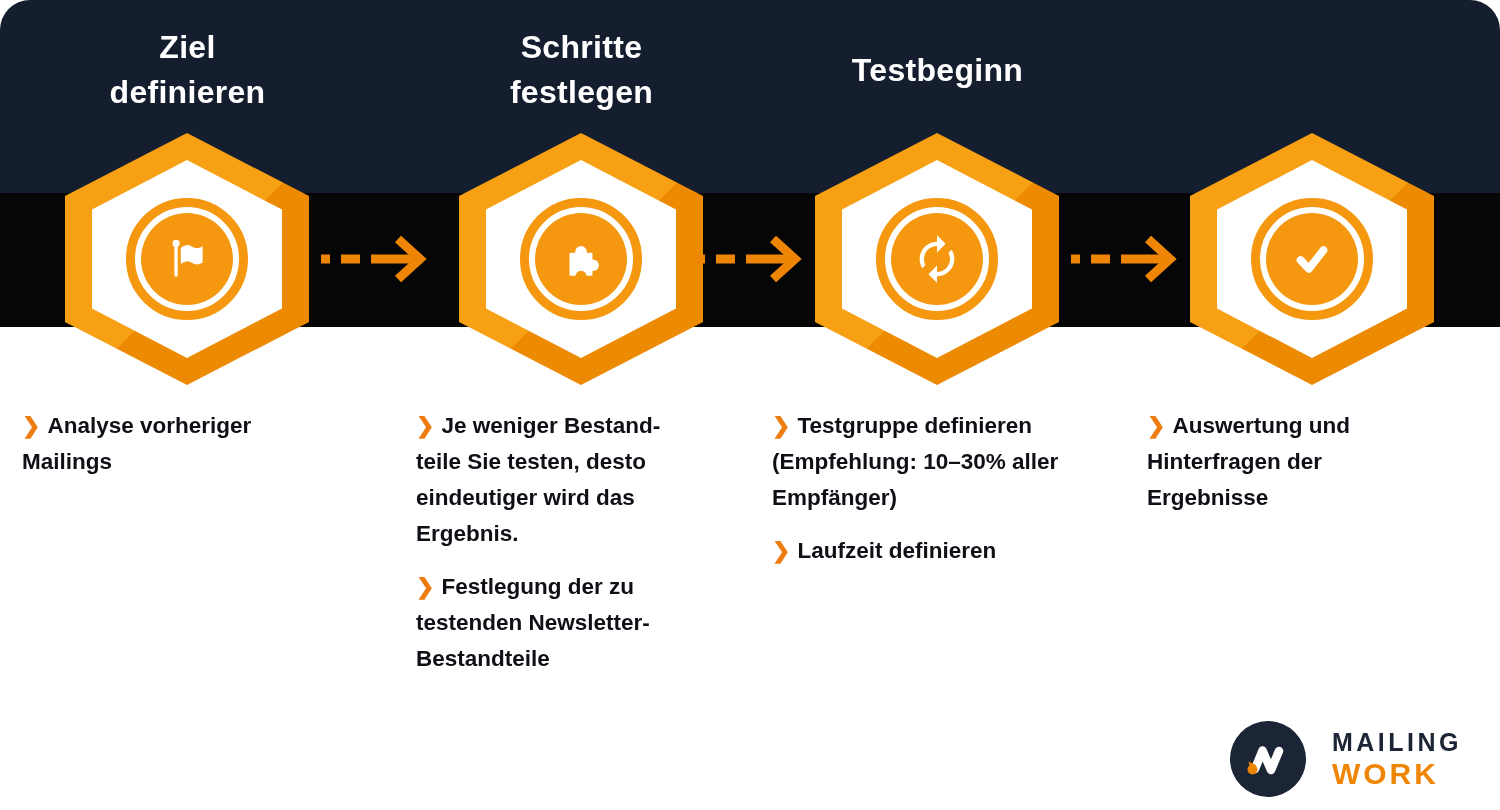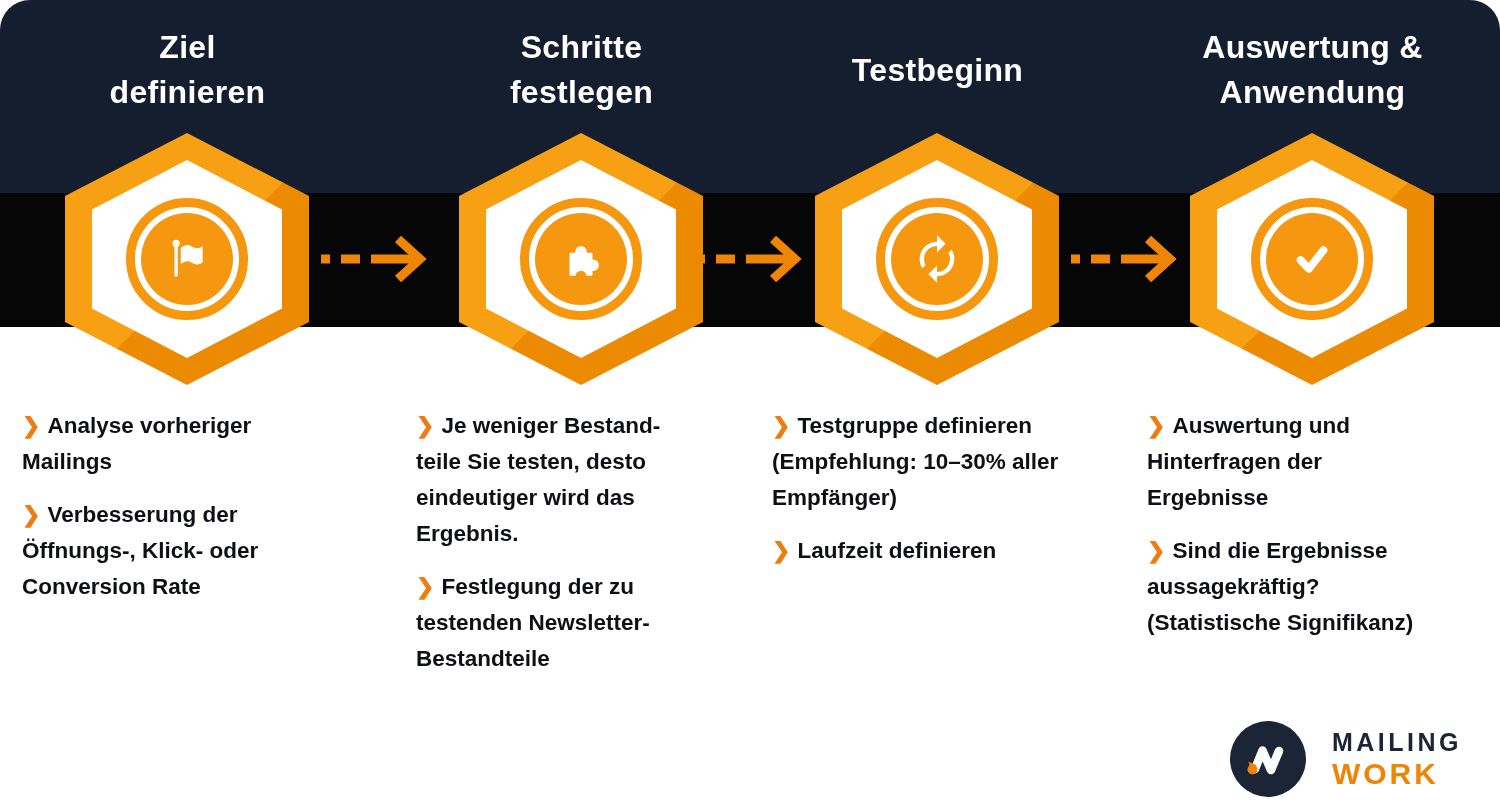--- a/index.html
+++ b/index.html
@@ -99,23 +99,20 @@
               <rect x="11.9" y="10.5" width="3.2" height="30.5" rx="1.6" fill="#fff"></rect>
               <path fill="#fff" d="M18 13.2 q6 -4.4 10.5 -1.2 q5.2 3.6 10.5 -0.2 l0 15.5 q-5.3 3.8 -10.5 0.2 q-4.5 -3.2 -10.5 1.2 z"></path>
             </svg>
           </div>
         </div>
       </div>
     </div>
     <div class="points">
       <div class="item"><span class="chev">❯</span><span>Analyse vorheriger
 Mailings</span></div>
-      <div class="item"><span class="chev">❯</span><span>Verbesserung der
-Öffnungs-, Klick- oder
-Conversion Rate</span></div>
     </div>
   </div>
 
   <div class="col col2">
     <div class="step-title">Schritte
 festlegen</div>
     <div class="hex">
       <div class="hex-inner">
         <div class="ring">
           <div class="disc">
@@ -155,40 +152,35 @@
     </div>
     <div class="points">
       <div class="item"><span class="chev">❯</span><span>Testgruppe definieren
 (Empfehlung: 10–30% aller
 Empfänger)</span></div>
       <div class="item"><span class="chev">❯</span><span>Laufzeit definieren</span></div>
     </div>
   </div>
 
   <div class="col col4">
-    <div class="step-title">Auswertung &amp;
-Anwendung</div>
     <div class="hex">
       <div class="hex-inner">
         <div class="ring">
           <div class="disc">
             <svg width="50" height="50" viewBox="0 0 48 48">
               <polyline points="13,25 21,33.5 35,15.5" fill="none" stroke="#fff" stroke-width="7.5" stroke-linecap="round" stroke-linejoin="round"></polyline>
             </svg>
           </div>
         </div>
       </div>
     </div>
     <div class="points">
       <div class="item"><span class="chev">❯</span><span>Auswertung und
 Hinterfragen der
 Ergebnisse</span></div>
-      <div class="item"><span class="chev">❯</span><span>Sind die Ergebnisse
-aussagekräftig?
-(Statistische Signifikanz)</span></div>
     </div>
   </div>
 
   <svg class="flow-arrow arrow1" viewBox="0 0 114 46">
     <line x1="3" y1="23" x2="12" y2="23" stroke="#ee8505" stroke-width="9"></line>
     <line x1="23" y1="23" x2="42" y2="23" stroke="#ee8505" stroke-width="9"></line>
     <line x1="53" y1="23" x2="100" y2="23" stroke="#ee8505" stroke-width="9"></line>
     <polyline points="80,3 102,23 80,43" fill="none" stroke="#ee8505" stroke-width="9"></polyline>
   </svg>
   <svg class="flow-arrow arrow2" viewBox="0 0 114 46">

